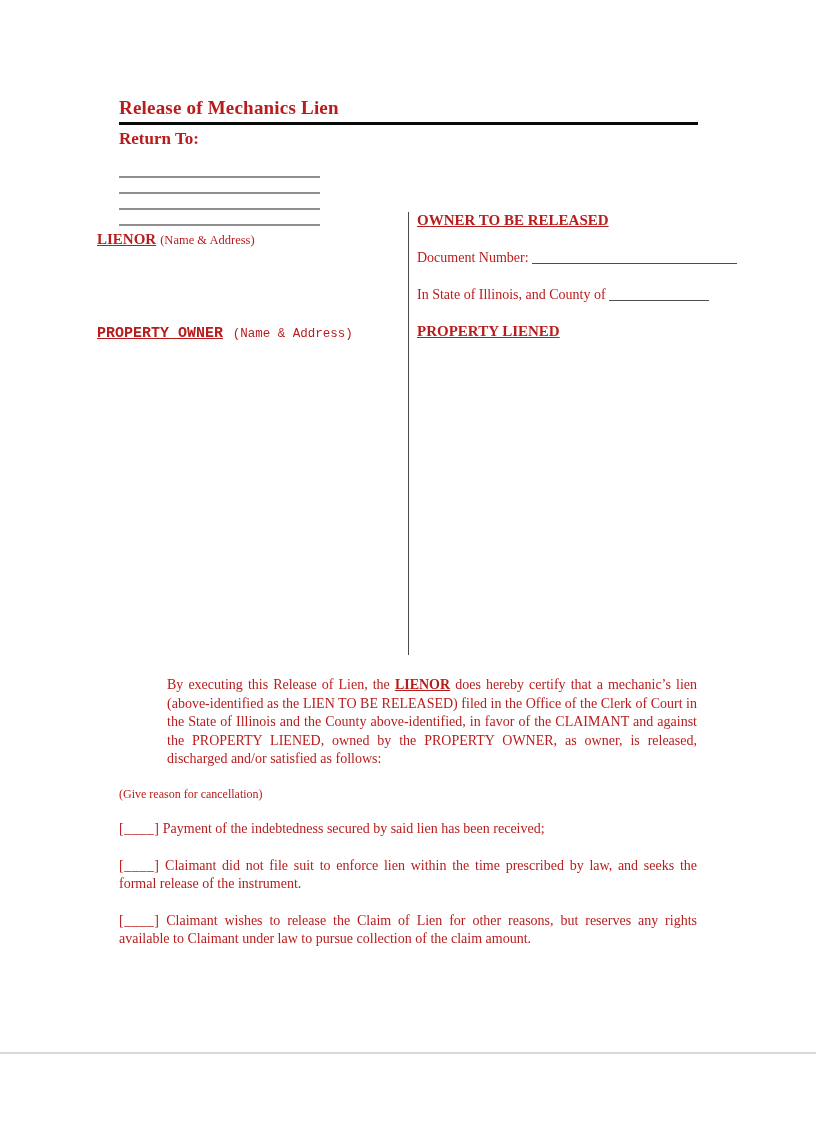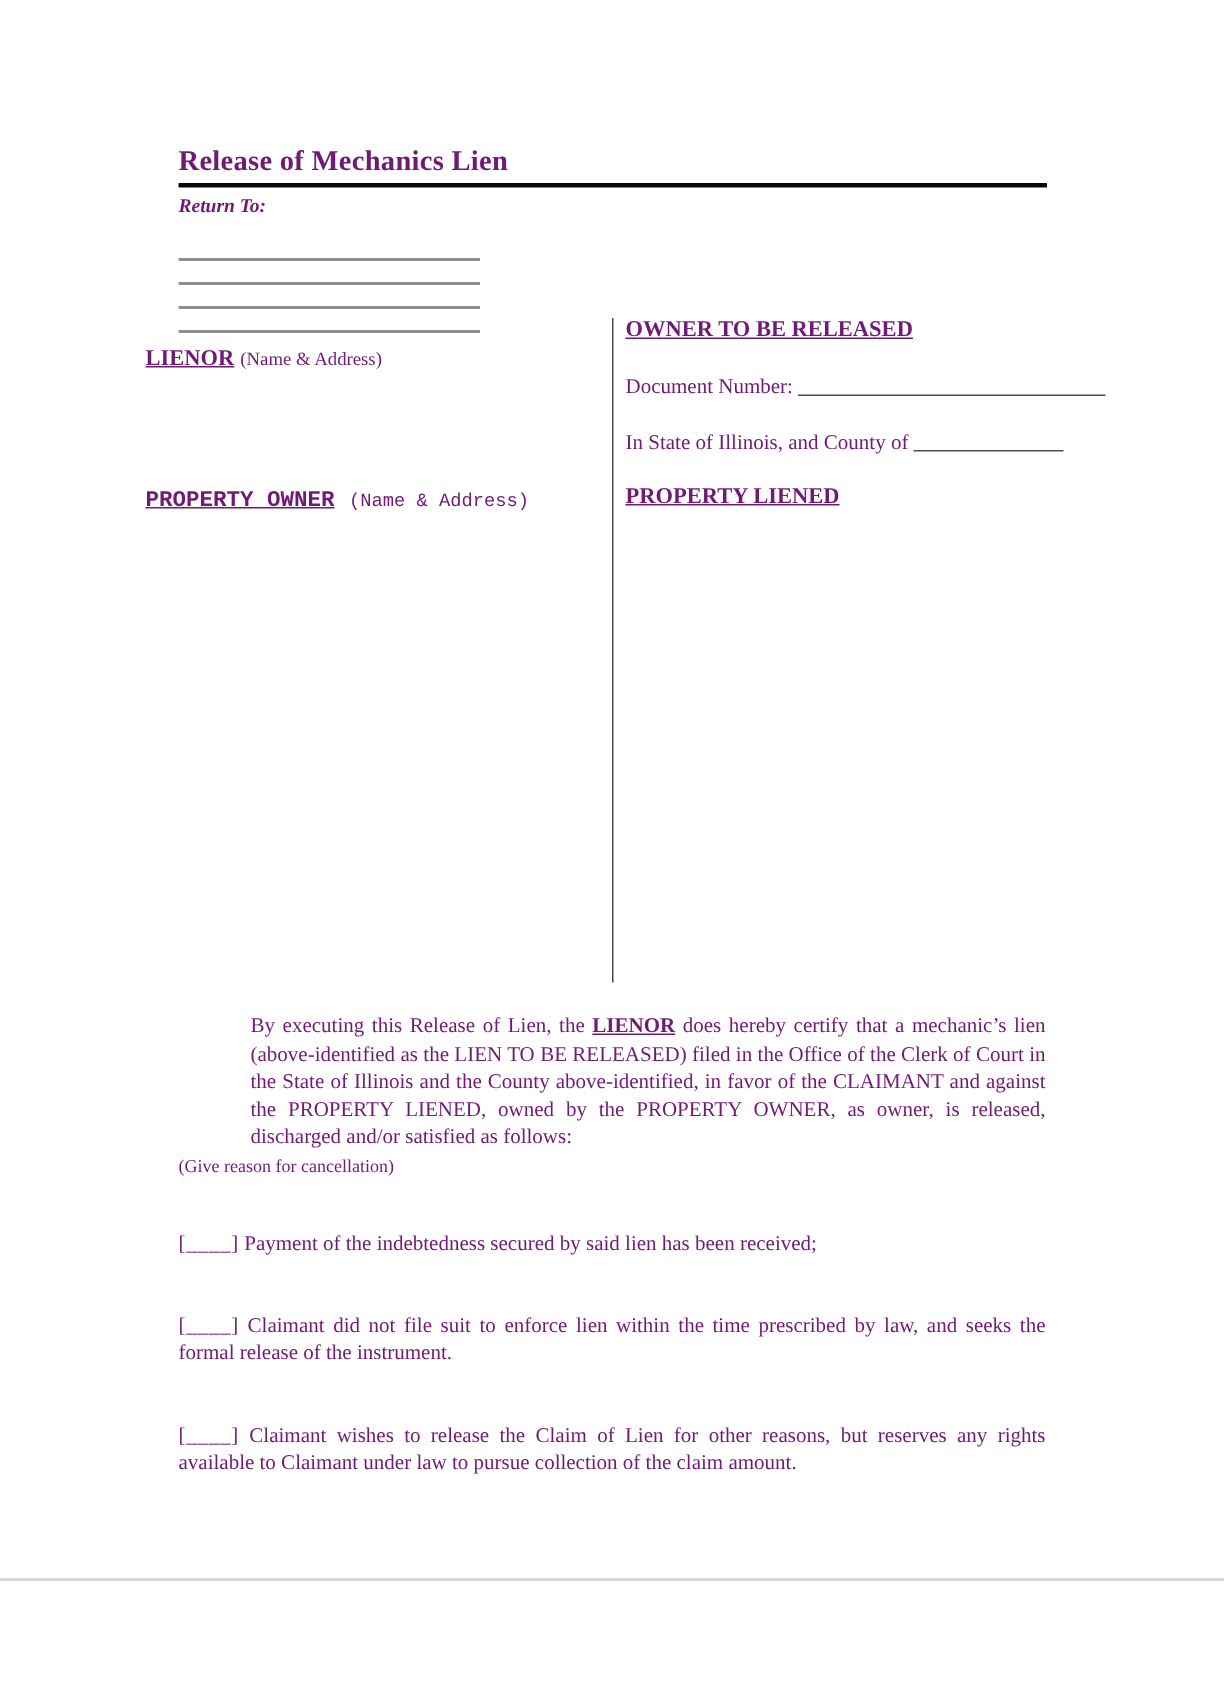--- a/index.html
+++ b/index.html
@@ -3,43 +3,42 @@
 <meta charset="utf-8">
 <style>
   * { margin: 0; padding: 0; box-sizing: border-box; }
   html, body { background: #ffffff; }
   .page {
     position: relative;
     width: 816px;
     height: 1121px;
     background: #ffffff;
     font-family: "Liberation Serif", "DejaVu Serif", serif;
-    color: #701a75;
+    color: #b91c1c;
     overflow: hidden;
   }
 
   
   .title-block {
     position: absolute;
     left: 119px;
     top: 97px;
     width: 579px;
   }
   .doc-title {
     font-size: 19px;
     font-weight: bold;
     letter-spacing: 0.2px;
     padding-bottom: 3px;
     border-bottom: 3px solid #0a0a0a;
   }
   .return-to {
-    font-size: 13px;
+    font-size: 17px;
     font-weight: bold;
     margin-top: 4px;
-    font-style: italic;
   }
   .return-lines { margin-top: 13px; }
   .blank-line {
     width: 201px;
     height: 16px;
     border-bottom: 2px solid #8f8f8f;
   }
   .blank-line + .blank-line { margin-top: 0; }
 
   
@@ -107,24 +106,24 @@
     text-align: justify;
     line-height: 18.6px;
     margin-left: 48px;
   }
   .cert-para .lienor-ref {
     font-weight: bold;
     text-decoration: underline;
   }
   .reason-note {
     font-size: 12px;
-    margin-top: 1px;
+    margin-top: 18px;
   }
   .option-item {
-    margin-top: 36px;
+    margin-top: 18px;
     text-align: justify;
     line-height: 18.6px;
     font-family: Liberation Serif, serif;
   }
   .option-item:first-of-type { margin-top: 23px; }
   .checkbox-blank { letter-spacing: 0.5px; }
 
   
   .page-bottom-rule {
     position: absolute;

